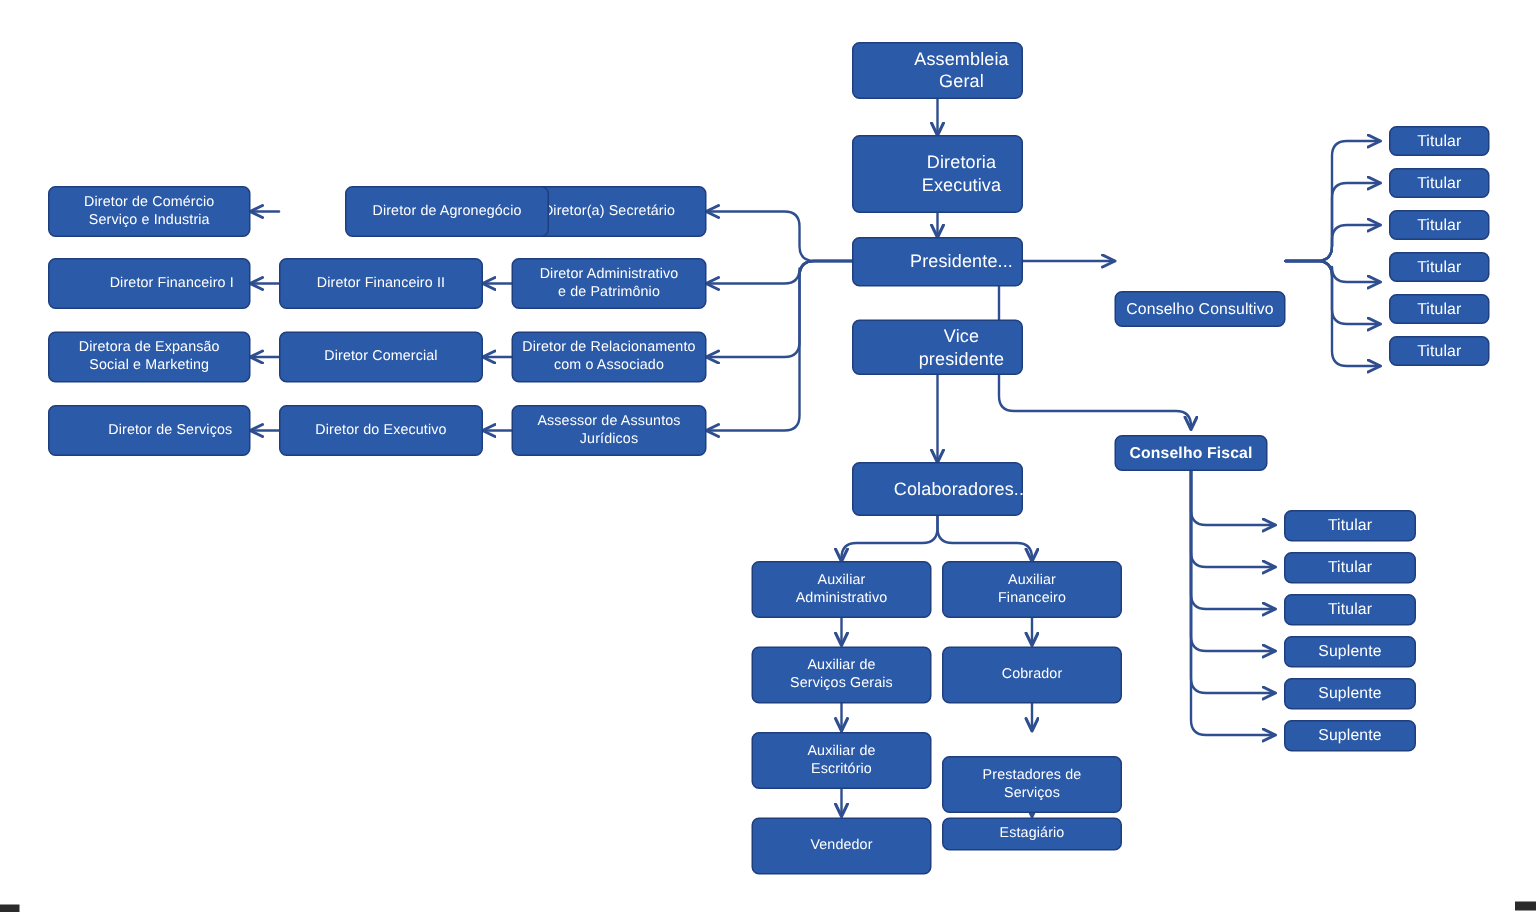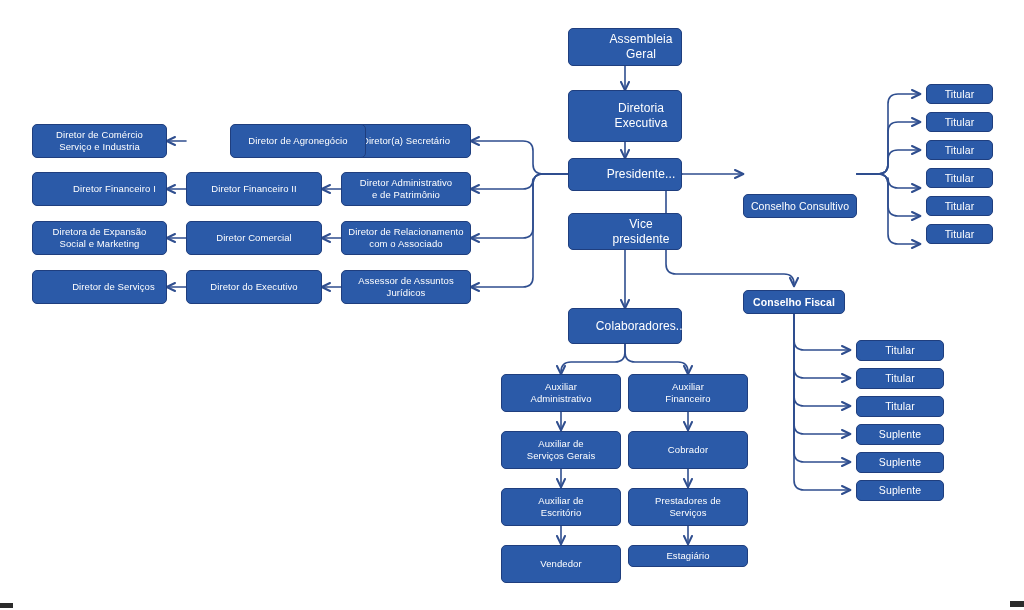--- a/index.html
+++ b/index.html
@@ -248,21 +248,21 @@
     <span class="txt">Vendedor</span>
   </div>
 
   <div class="node sz-sm" style="left:628px;top:374px;width:120px;height:38px;">
     <span class="txt">Auxiliar
 Financeiro</span>
   </div>
   <div class="node sz-sm" style="left:628px;top:431px;width:120px;height:38px;">
     <span class="txt">Cobrador</span>
   </div>
-  <div class="node sz-sm" style="left:628px;top:488px;width:120px;height:38px;">
+  <div class="node sz-sm" style="left:628px;top:504px;width:120px;height:38px;">
     <span class="txt">Prestadores de
 Serviços</span>
   </div>
   <div class="node sz-sm" style="left:628px;top:545px;width:120px;height:22px;">
     <span class="txt">Estagiário</span>
   </div>
 
   <div class="corner-mark" style="left:0px;top:603px;width:13px;height:5px;"></div>
   <div class="corner-mark" style="left:1010px;top:601px;width:14px;height:6px;"></div>
 

